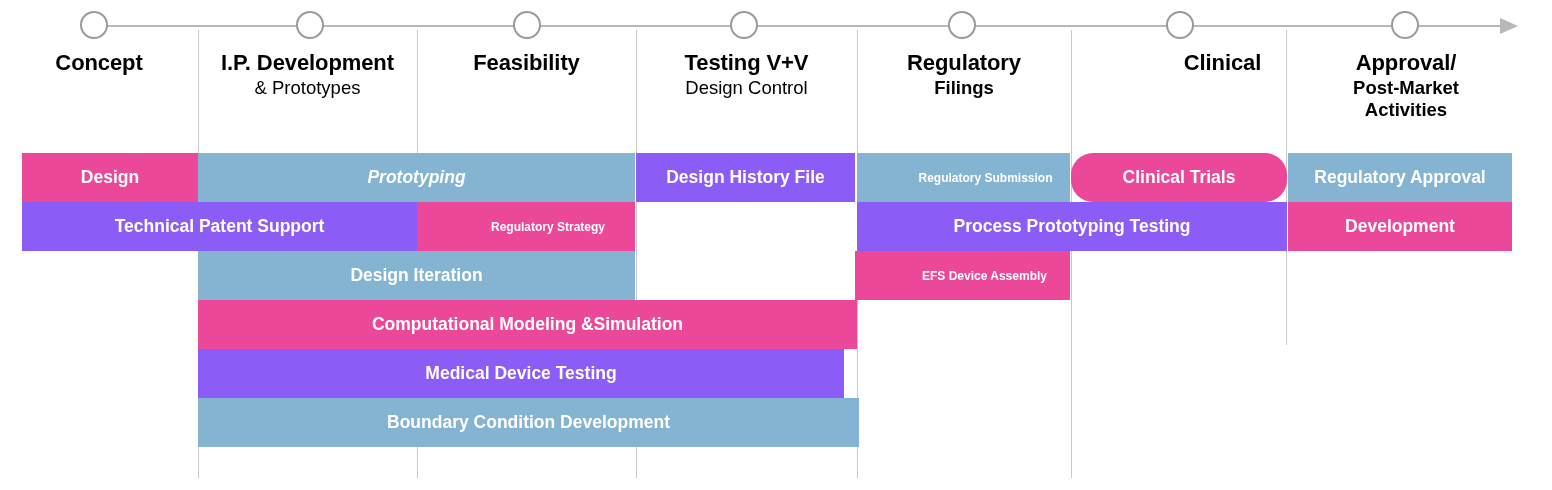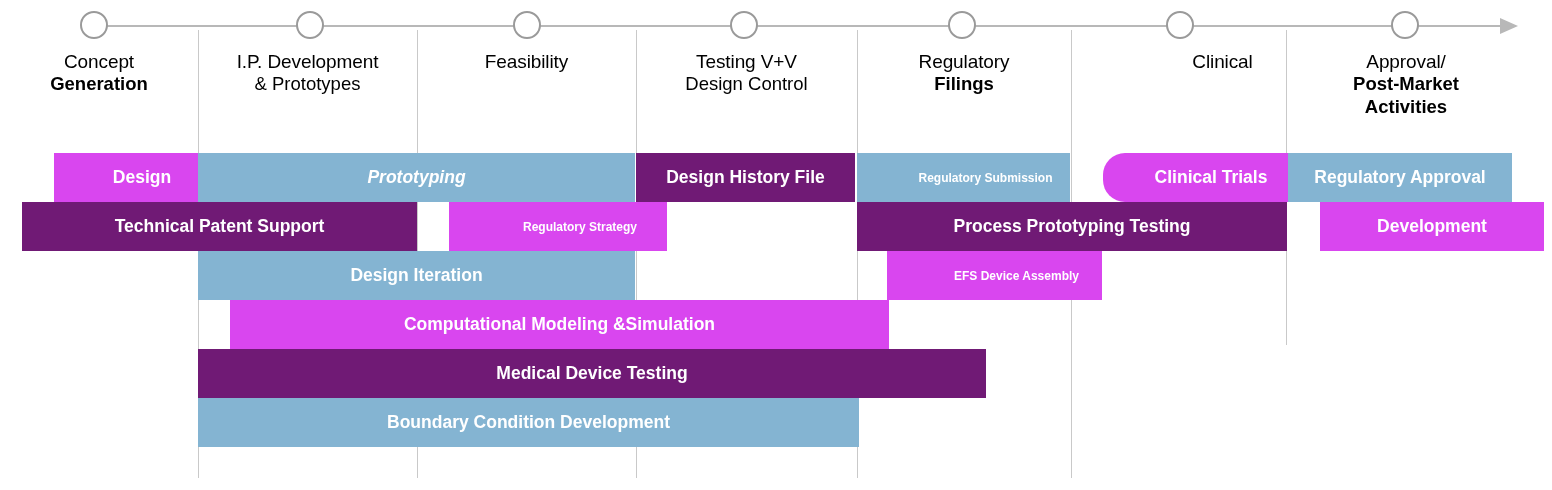--- a/index.html
+++ b/index.html
@@ -54,22 +54,22 @@
   
   .phase{
     position:absolute;
     top:50px;
     text-align:center;
     line-height:1.22;
     color:#000000;
   }
   .phase .ln1{
     display:block;
-    font-size:19px;
-    font-weight:normal;
+    font-size:22px;
+    font-weight:bold;
     letter-spacing:-0.1px;
   }
   .phase .ln2{
     display:block;
     font-size:18.5px;
     font-weight:normal;
   }
   .phase .ln2.b{font-weight:bold;}
 
   
@@ -80,22 +80,22 @@
     align-items:center;
     justify-content:center;
     color:#ffffff;
     font-size:17.5px;
     font-weight:bold;
     box-sizing:border-box;
     overflow:hidden;
     white-space:nowrap;
   }
   .bar.sm{font-size:12px;padding-left:44px;}
-  .c-dark{background:#d946ef;margin-left:32px;}
-  .c-mid{background:#701a75;}
+  .c-dark{background:#ec4899;}
+  .c-mid{background:#8b5cf6;}
   .c-light{background:#84b4d2;}
 </style>
 </head>
 <body>
 
 <div id="stage">
 
   <div class="timeline-axis"></div>
   <div class="timeline-arrow"></div>
 
@@ -112,21 +112,20 @@
       <div class="colsep" style="left: 198px; height: 448px;"></div>
       <div class="colsep" style="left: 417px; height: 448px;"></div>
       <div class="colsep" style="left: 636px; height: 448px;"></div>
       <div class="colsep" style="left: 857px; height: 448px;"></div>
       <div class="colsep" style="left: 1071px; height: 448px;"></div>
       <div class="colsep" style="left: 1286px; height: 315px;"></div>
     </div>
   <div id="phases-layer">
       <div class="phase" style="left: 0px; width: 198px;">
         <span class="ln1">Concept</span>
-        <span class="ln2 b">Generation</span>
       </div>
       <div class="phase" style="left: 198px; width: 219px;">
         <span class="ln1">I.P. Development</span>
         <span class="ln2">&amp; Prototypes</span>
       </div>
       <div class="phase" style="left: 417px; width: 219px;">
         <span class="ln1">Feasibility</span>
       </div>
       <div class="phase" style="left: 636px; width: 221px;">
         <span class="ln1">Testing V+V</span>
@@ -152,17 +151,17 @@
       <div class="bar c-light sm" style="left: 857px; width: 213px; top: 153px;">Regulatory Submission</div>
       <div class="bar c-dark" style="left: 1071px; width: 216px; top: 153px; border-radius: 22px;">Clinical Trials</div>
       <div class="bar c-light" style="left: 1288px; width: 224px; top: 153px;">Regulatory Approval</div>
       <div class="bar c-mid" style="left: 22px; width: 395px; top: 202px;">Technical Patent Support</div>
       <div class="bar c-dark sm" style="left: 417px; width: 218px; top: 202px;">Regulatory Strategy</div>
       <div class="bar c-mid" style="left: 857px; width: 430px; top: 202px;">Process Prototyping Testing</div>
       <div class="bar c-dark" style="left: 1288px; width: 224px; top: 202px;">Development</div>
       <div class="bar c-light" style="left: 198px; width: 437px; top: 251px;">Design Iteration</div>
       <div class="bar c-dark sm" style="left: 855px; width: 215px; top: 251px;">EFS Device Assembly</div>
       <div class="bar c-dark" style="left: 198px; width: 659px; top: 300px;">Computational Modeling &amp;Simulation</div>
-      <div class="bar c-mid" style="left: 198px; width: 788px; top: 349px;">Medical Device Testing</div>
+      <div class="bar c-mid" style="left: 198px; width: 646px; top: 349px;">Medical Device Testing</div>
       <div class="bar c-light" style="left: 198px; width: 661px; top: 398px;">Boundary Condition Development</div>
     </div>
 
 </div>
 
 </body></html>

